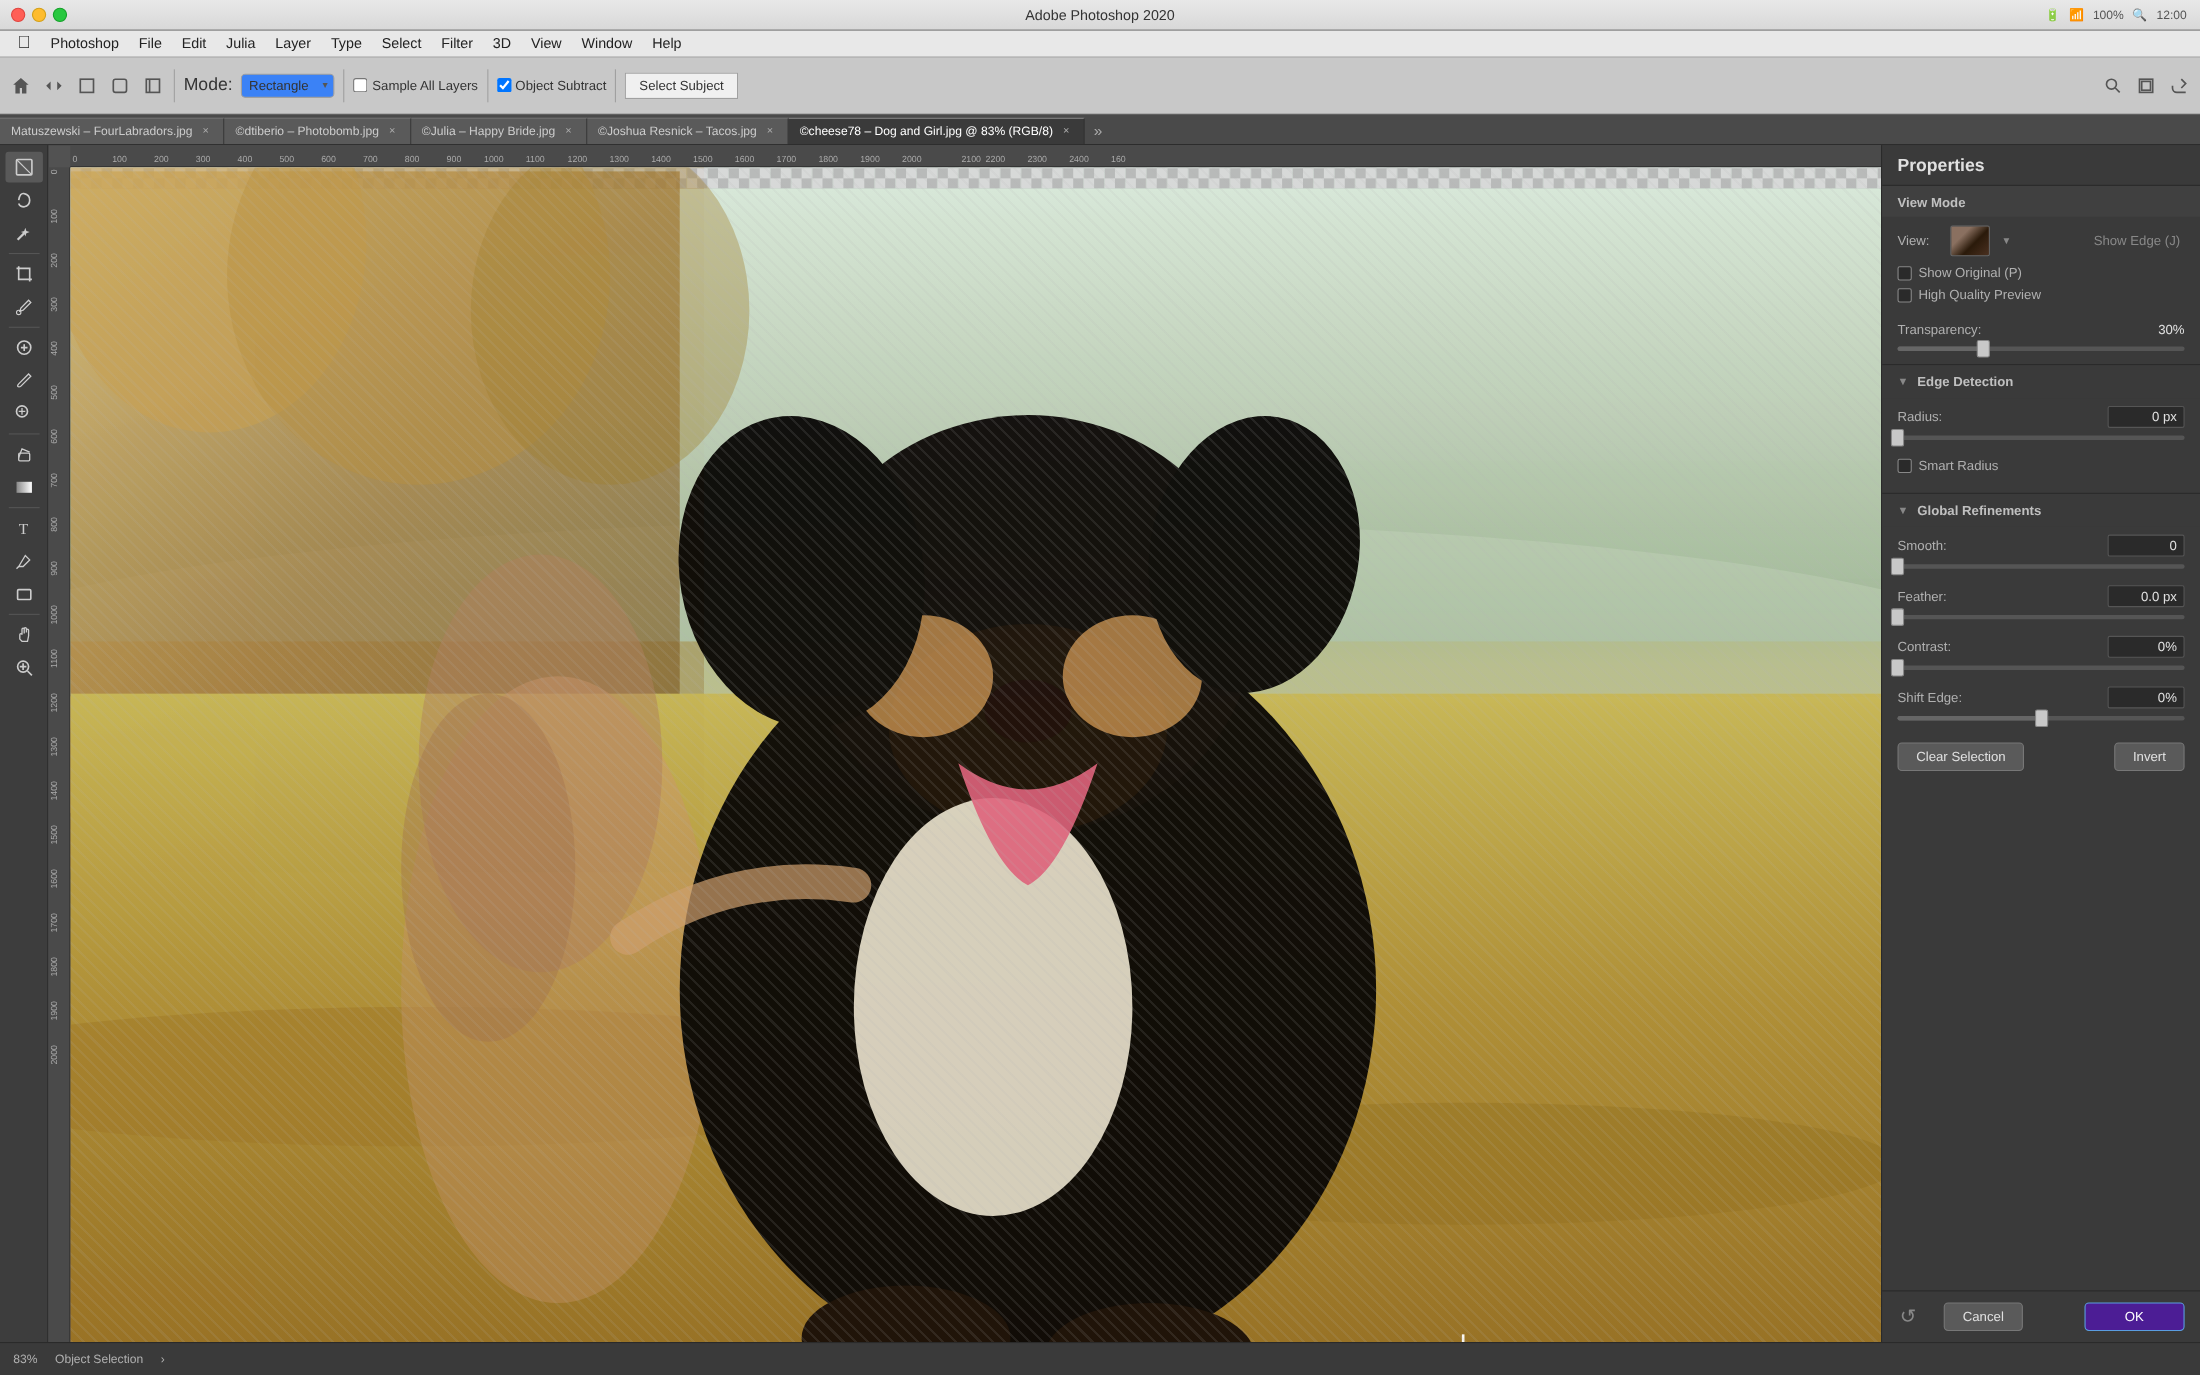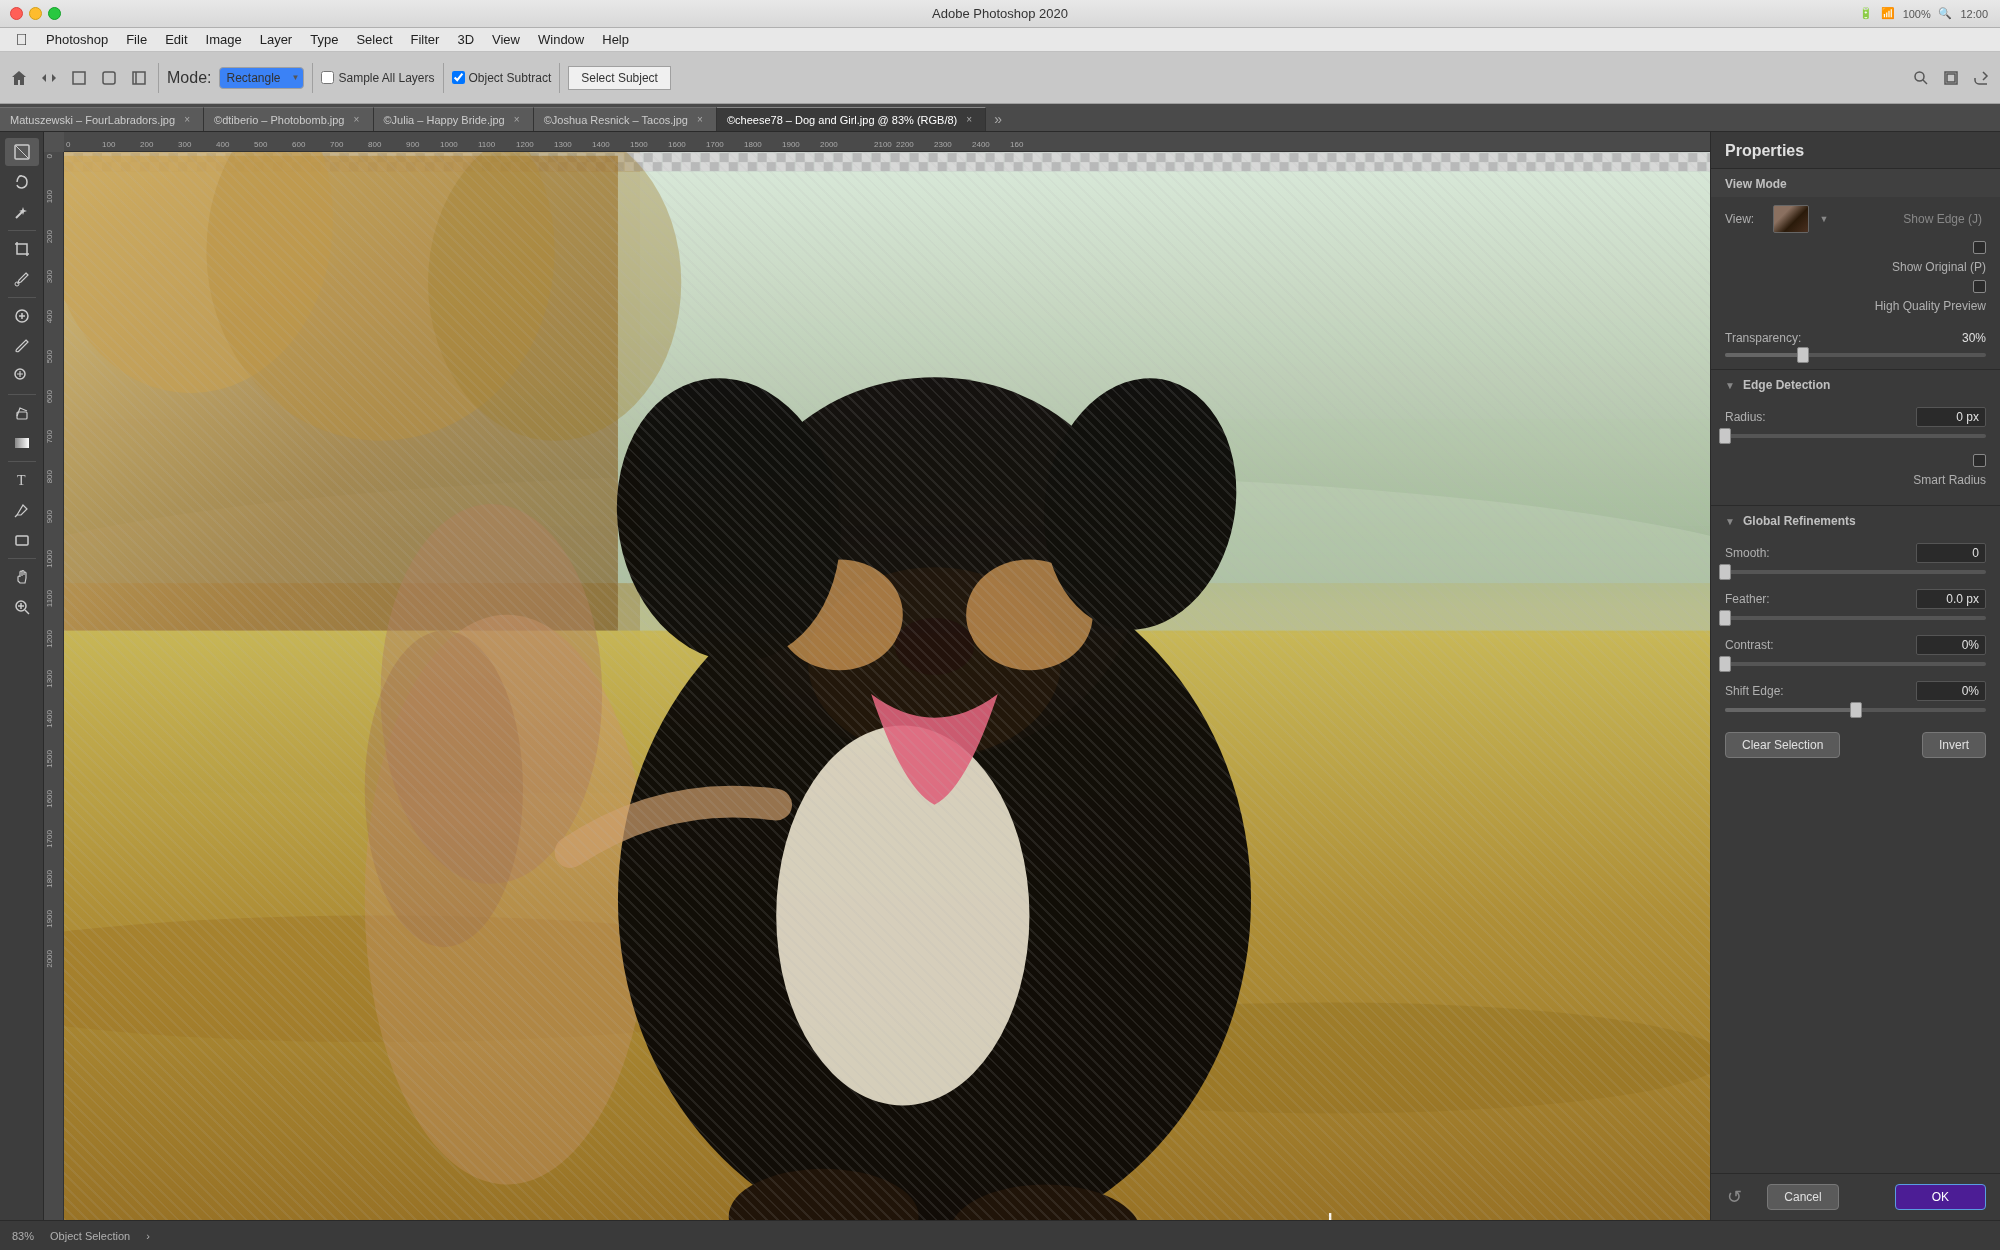--- a/index.html
+++ b/index.html
@@ -346,24 +346,23 @@
       cursor: pointer;
     }
     .show-edge-text {
       font-size: 12px;
       color: #888;
       margin-left: auto;
       padding-right: 4px;
     }
     .checkbox-row {
       display: flex;
-      align-items: flex-end;
+      align-items: center;
       gap: 6px;
       margin-bottom: 6px;
-      flex-direction: column;
     }
     .ps-checkbox {
       width: 13px;
       height: 13px;
       border: 1px solid #888;
       background: #2a2a2a;
       border-radius: 2px;
       cursor: pointer;
       flex-shrink: 0;
     }
@@ -574,21 +573,21 @@
     <span>🔍</span>
     <span>12:00</span>
   </div>
 </div>
 
 <div id="menubar">
   <span class="menu-item menu-apple"></span>
   <span class="menu-item">Photoshop</span>
   <span class="menu-item">File</span>
   <span class="menu-item">Edit</span>
-  <span class="menu-item">Image</span>
+  <span class="menu-item">Julia</span>
   <span class="menu-item">Layer</span>
   <span class="menu-item">Type</span>
   <span class="menu-item">Select</span>
   <span class="menu-item">Filter</span>
   <span class="menu-item">3D</span>
   <span class="menu-item">View</span>
   <span class="menu-item">Window</span>
   <span class="menu-item">Help</span>
 </div>
 

